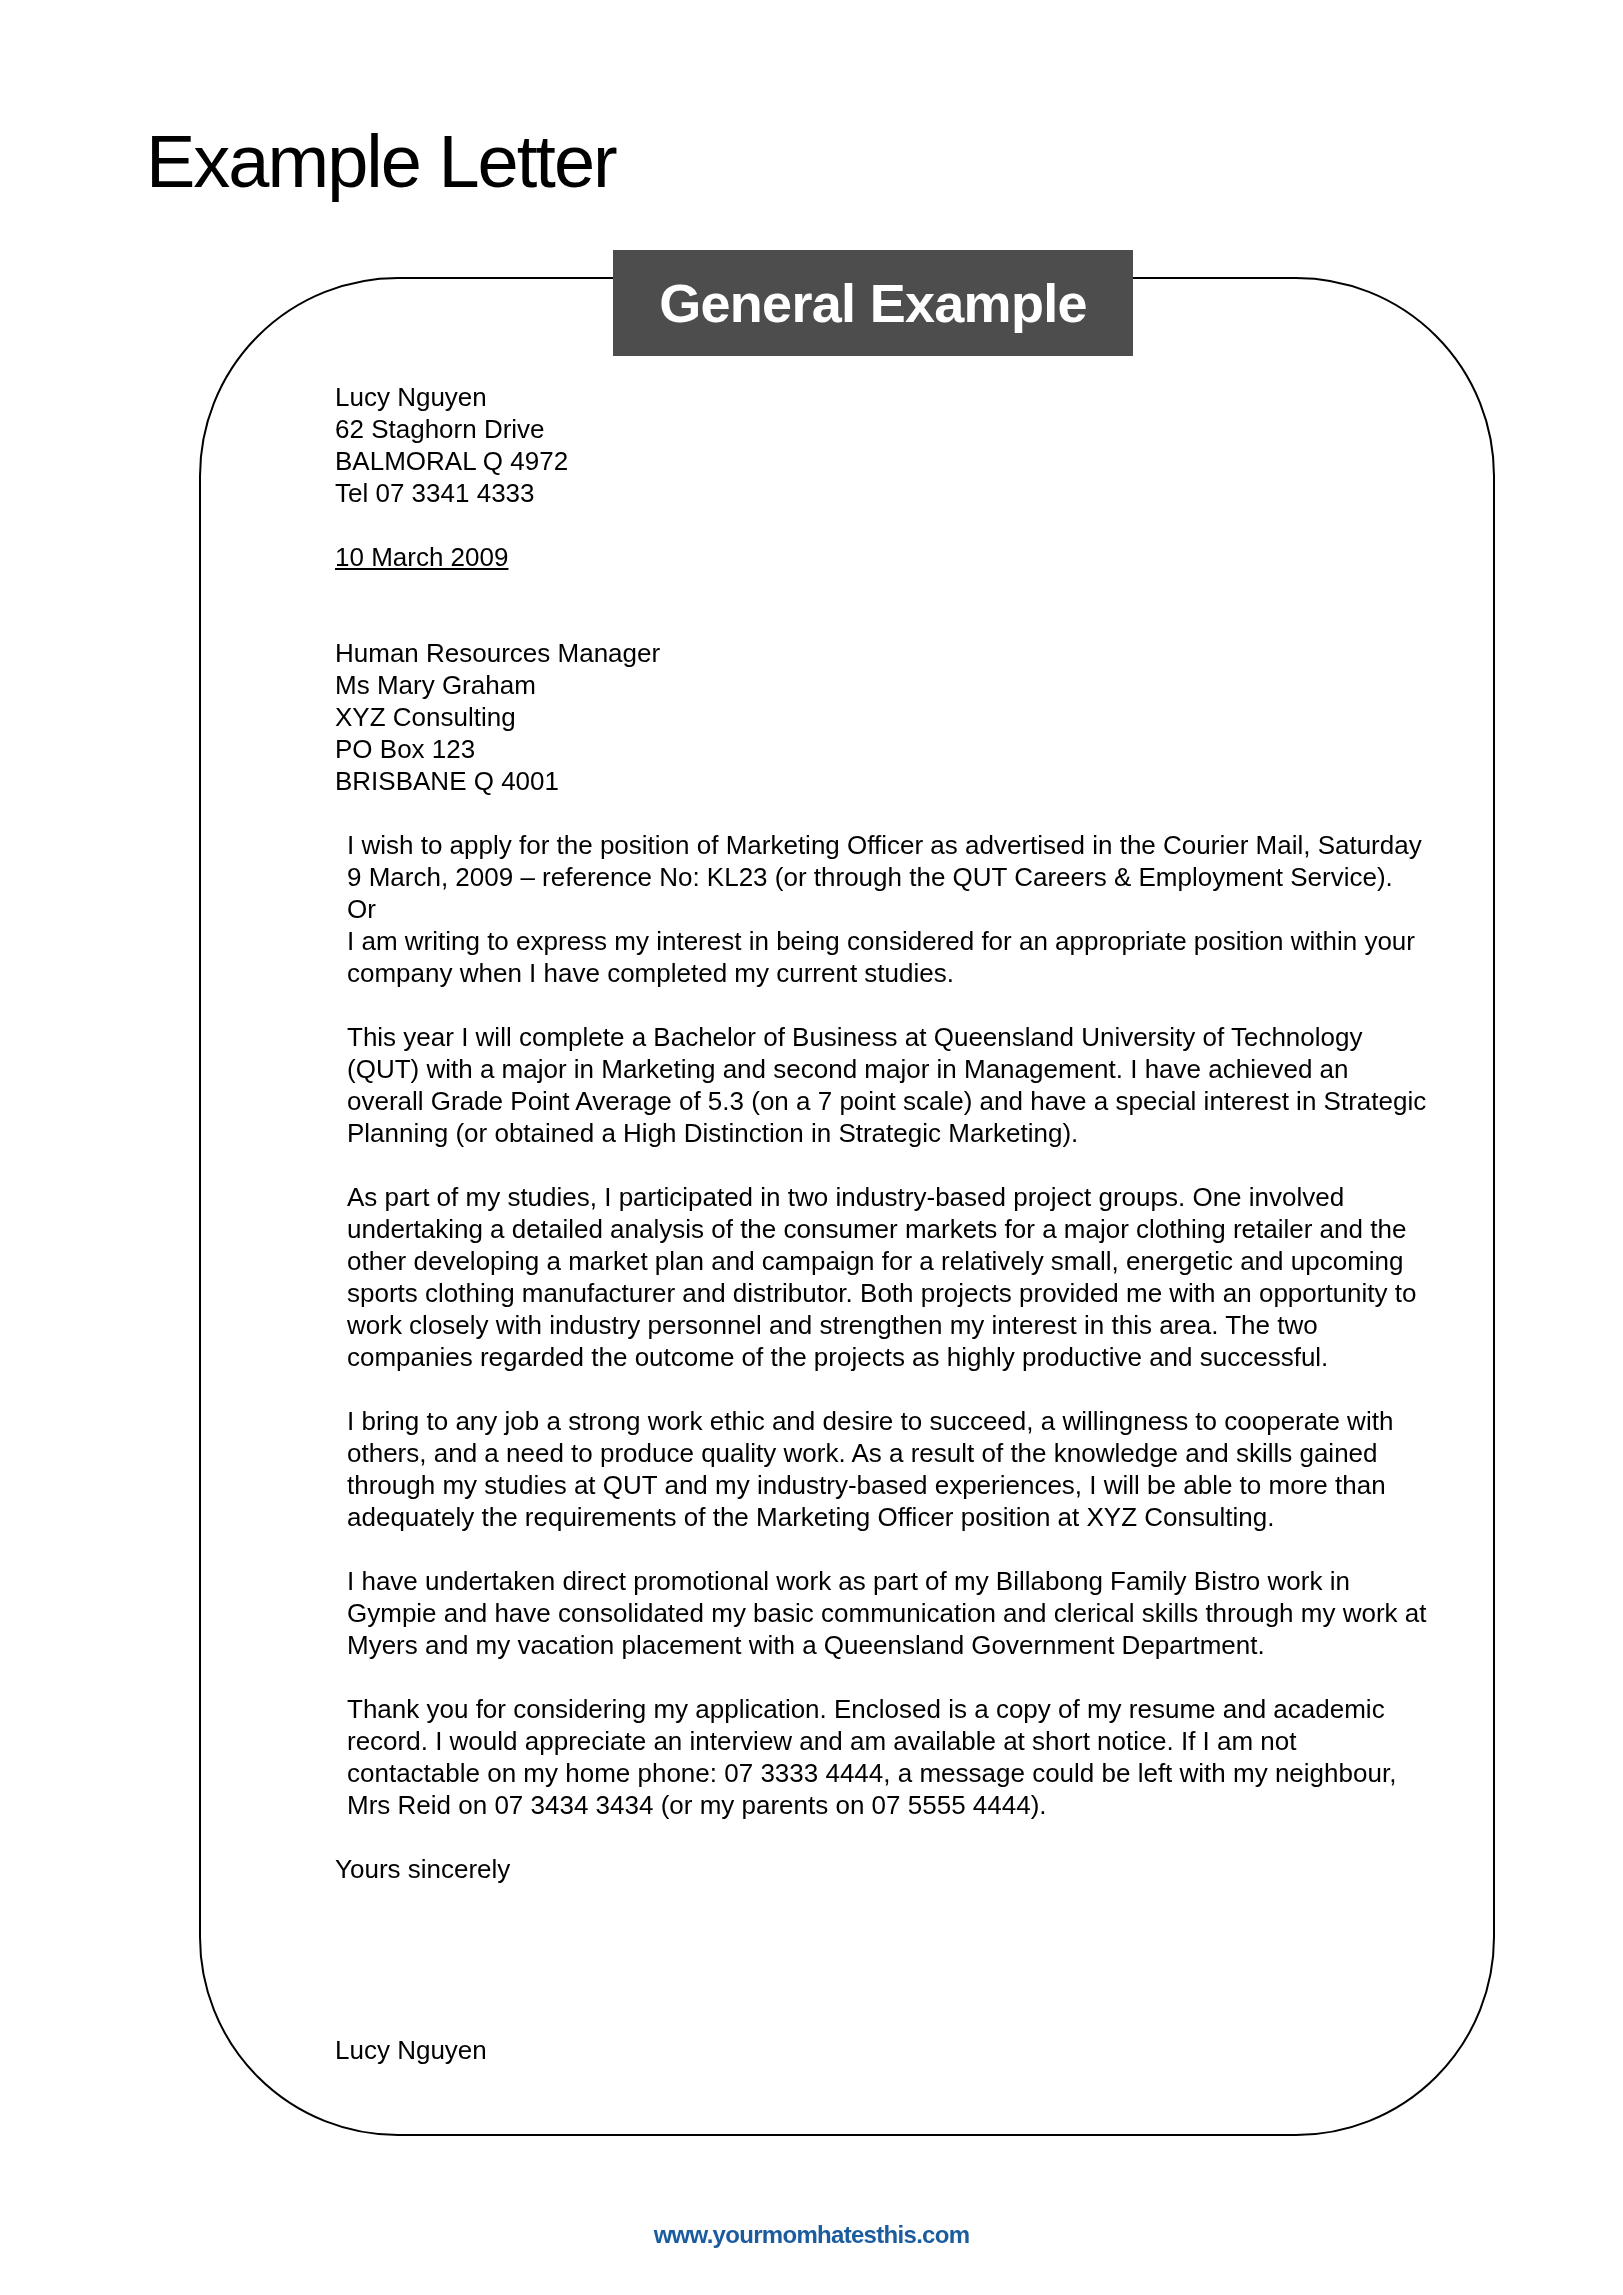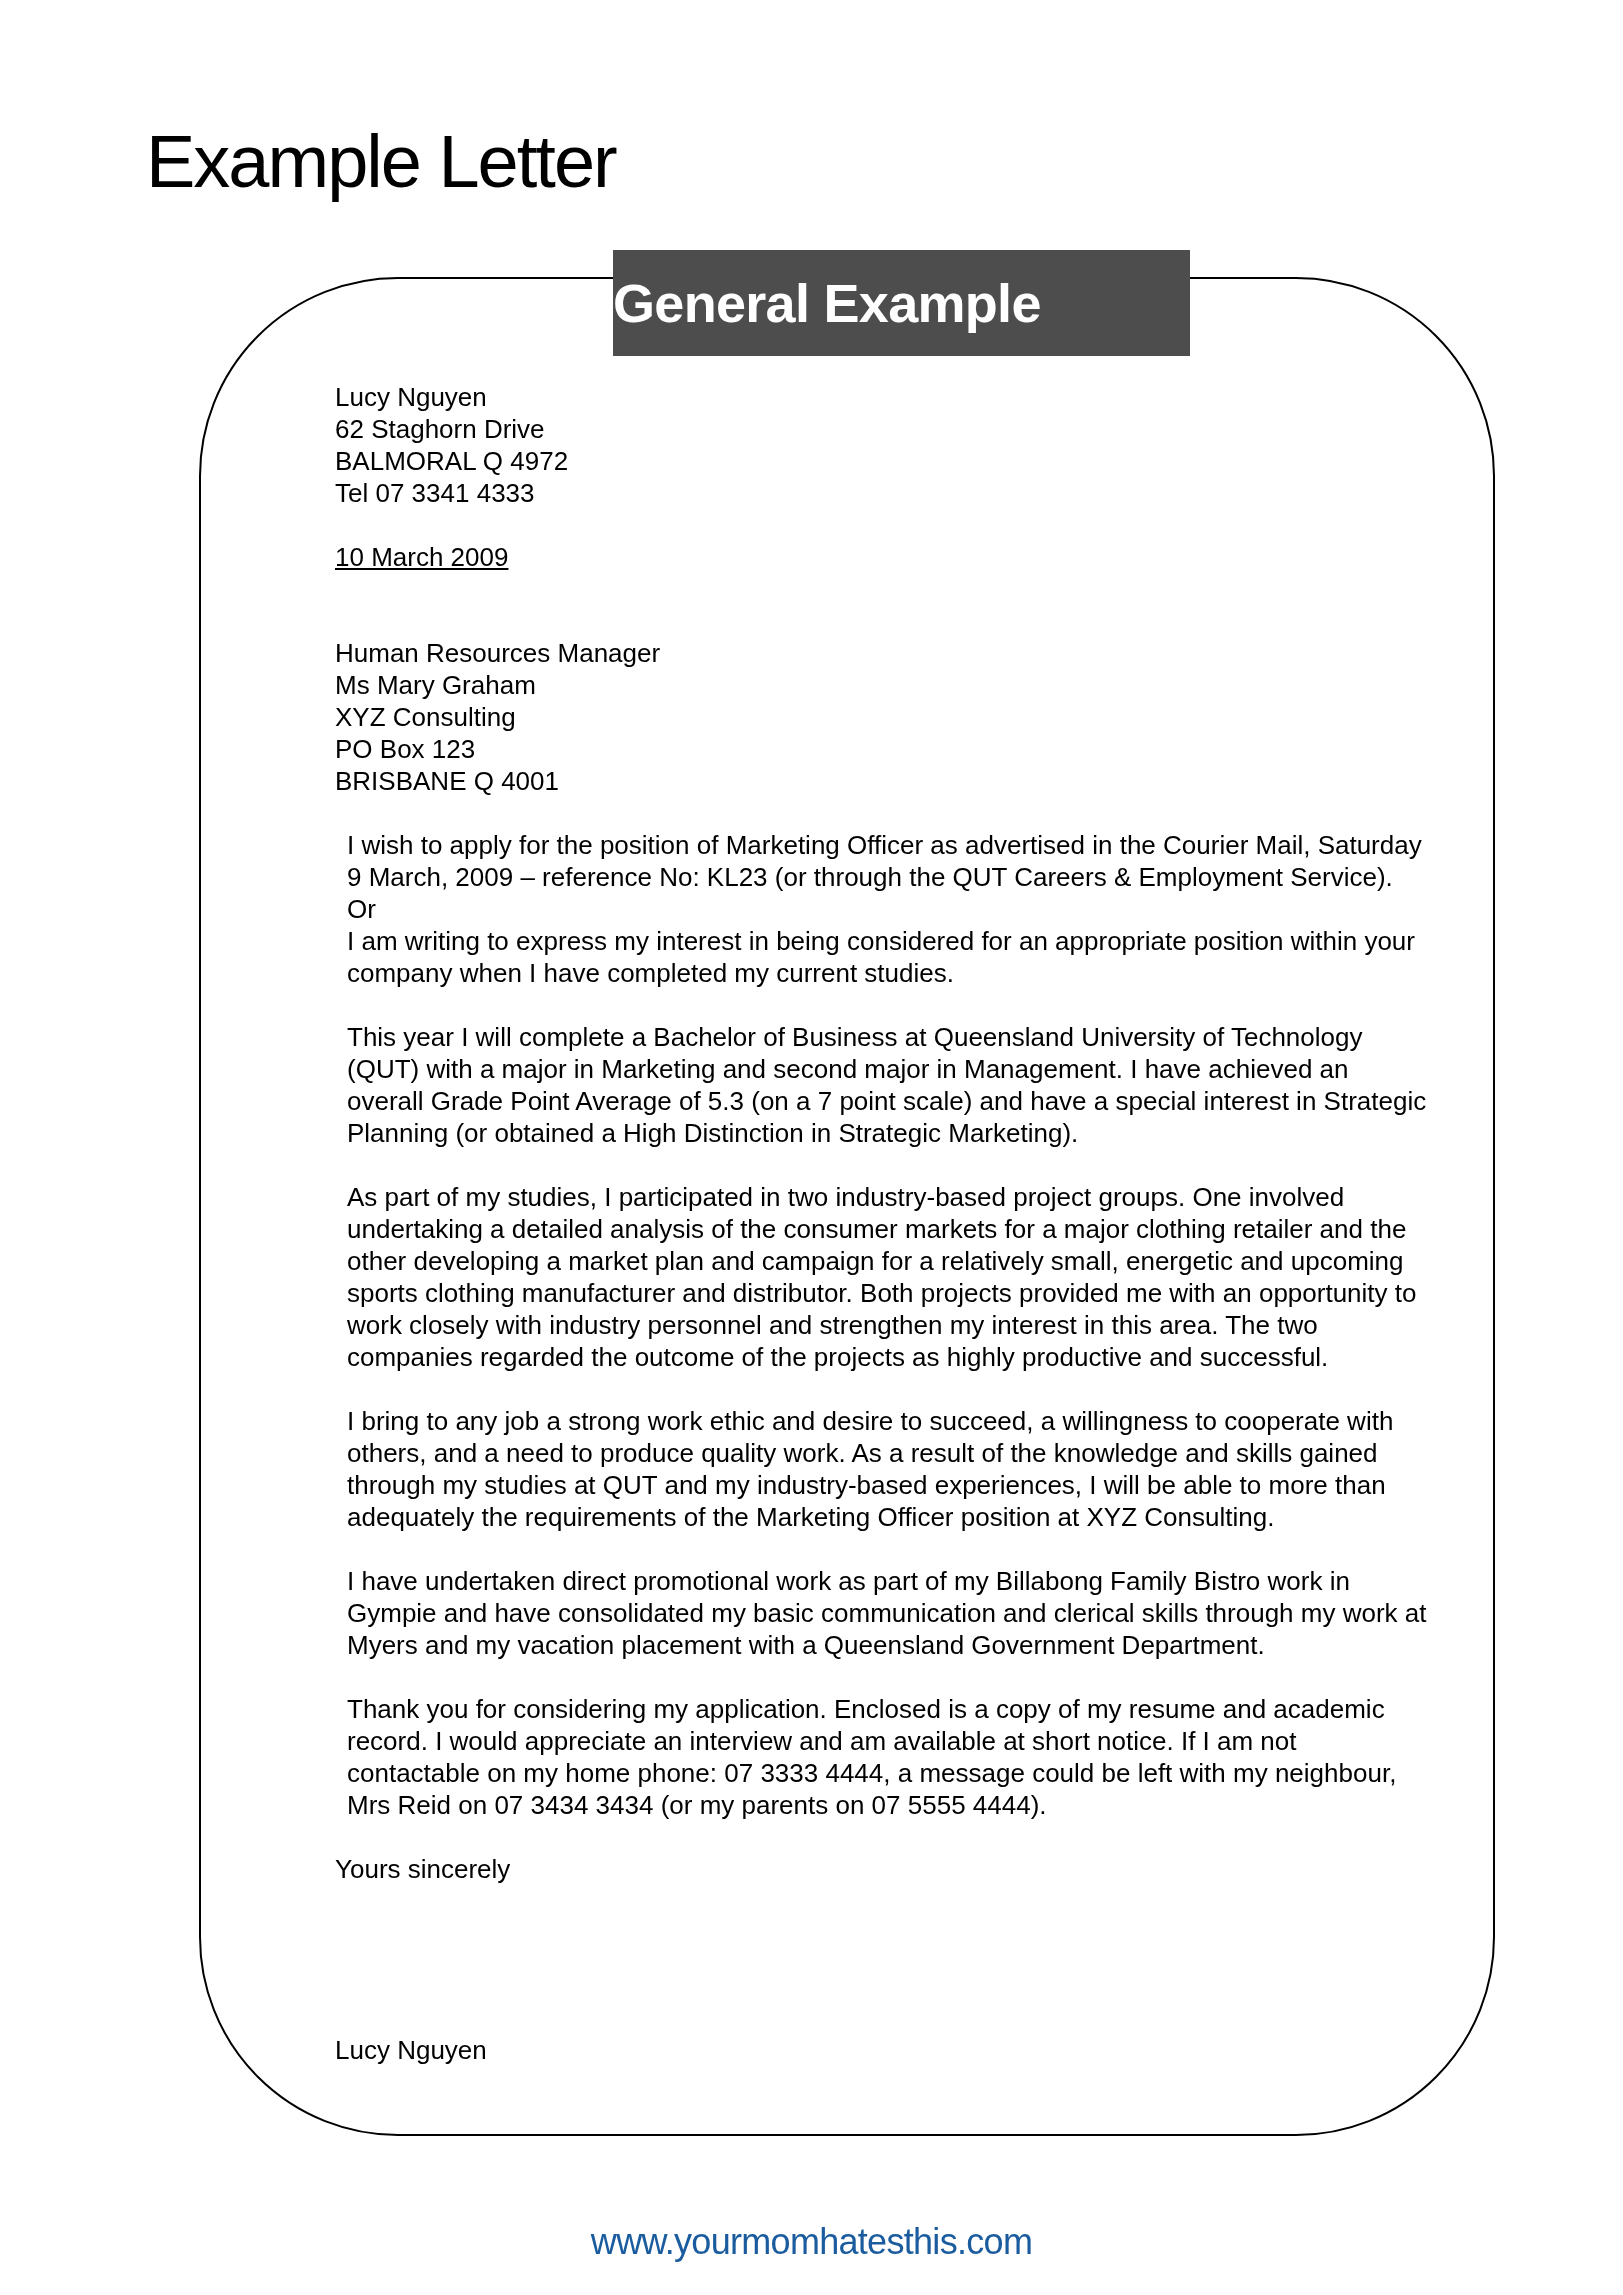--- a/index.html
+++ b/index.html
@@ -30,25 +30,26 @@
     height: 1855px;
     border: 2px solid #000000;
     border-radius: 199px;
     background: transparent;
     z-index: 1;
   }
   .banner {
     position: absolute;
     left: 613px;
     top: 250px;
-    width: 577px;
+    width: 520px;
     height: 106px;
     background: #4d4d4d;
     display: flex;
     align-items: center;
+    justify-content: center;
     z-index: 2;
   }
   .banner-label {
     color: #ffffff;
     font-size: 54px;
     font-weight: bold;
     letter-spacing: -0.7px;
     white-space: nowrap;
   }
   .letter-body {
@@ -72,22 +73,22 @@
   .signature { margin: 0; }
   .footer {
     position: absolute;
     left: 0;
     top: 2221px;
     width: 1623px;
     text-align: center;
     z-index: 3;
   }
   .footer-url {
-    font-size: 36px;
-    font-weight: normal;
+    font-size: 24px;
+    font-weight: bold;
     letter-spacing: -0.7px;
     color: #1a5c9e;
     text-decoration: none;
     text-align: center;
   }
 </style>
 </head>
 <body>
 
 <div class="page">

